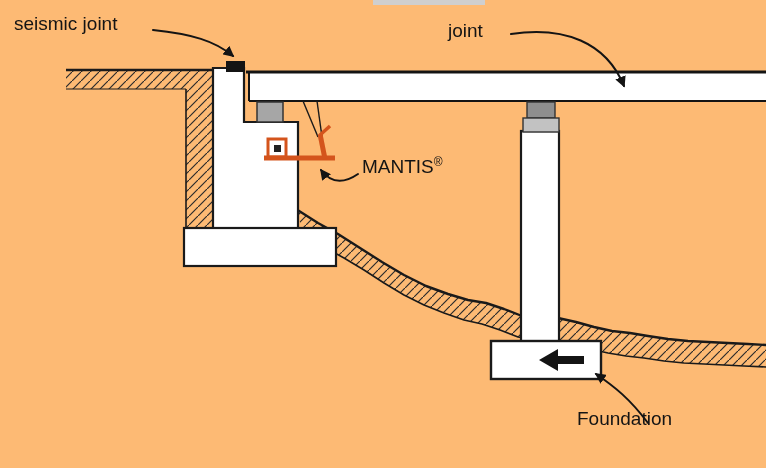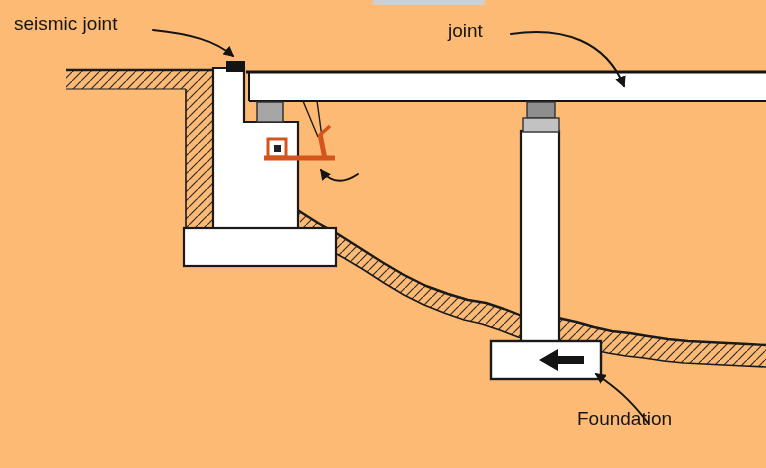--- a/index.html
+++ b/index.html
@@ -92,15 +92,16 @@
     <g stroke="#141414" stroke-width="2" fill="none" stroke-linecap="round">
       <path d="M153,30 C192,34 215,41 233,56" marker-end="url(#ah)"></path>
       <path d="M511,34 C564,26 606,42 624,86" marker-end="url(#ah)"></path>
       <path d="M358,174 C342,185 330,182 321,170" marker-end="url(#ah)"></path>
       <path d="M648,423 C630,399 615,387 596,374" marker-end="url(#ah)"></path>
     </g>
   </svg>
 
   <div class="label" style="left:14px;top:13px;">seismic joint</div>
   <div class="label" style="left:448px;top:20px;">joint</div>
+  <div class="label" style="left:362px;top:156px;"><span>MANTIS</span><sup>®</sup></div>
   <div class="label" style="left:577px;top:408px;">Foundation</div>
 
 </div>
 
 </body></html>

